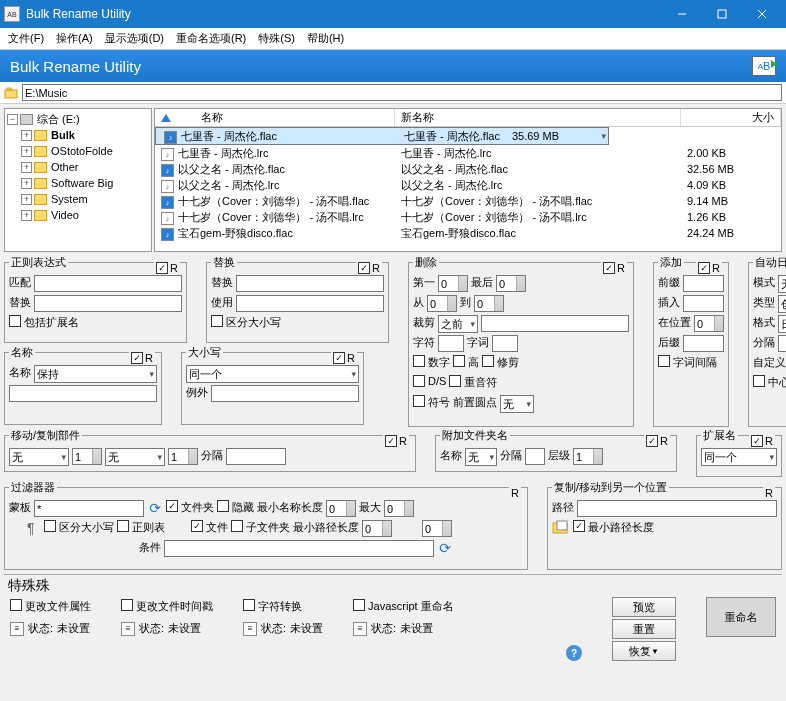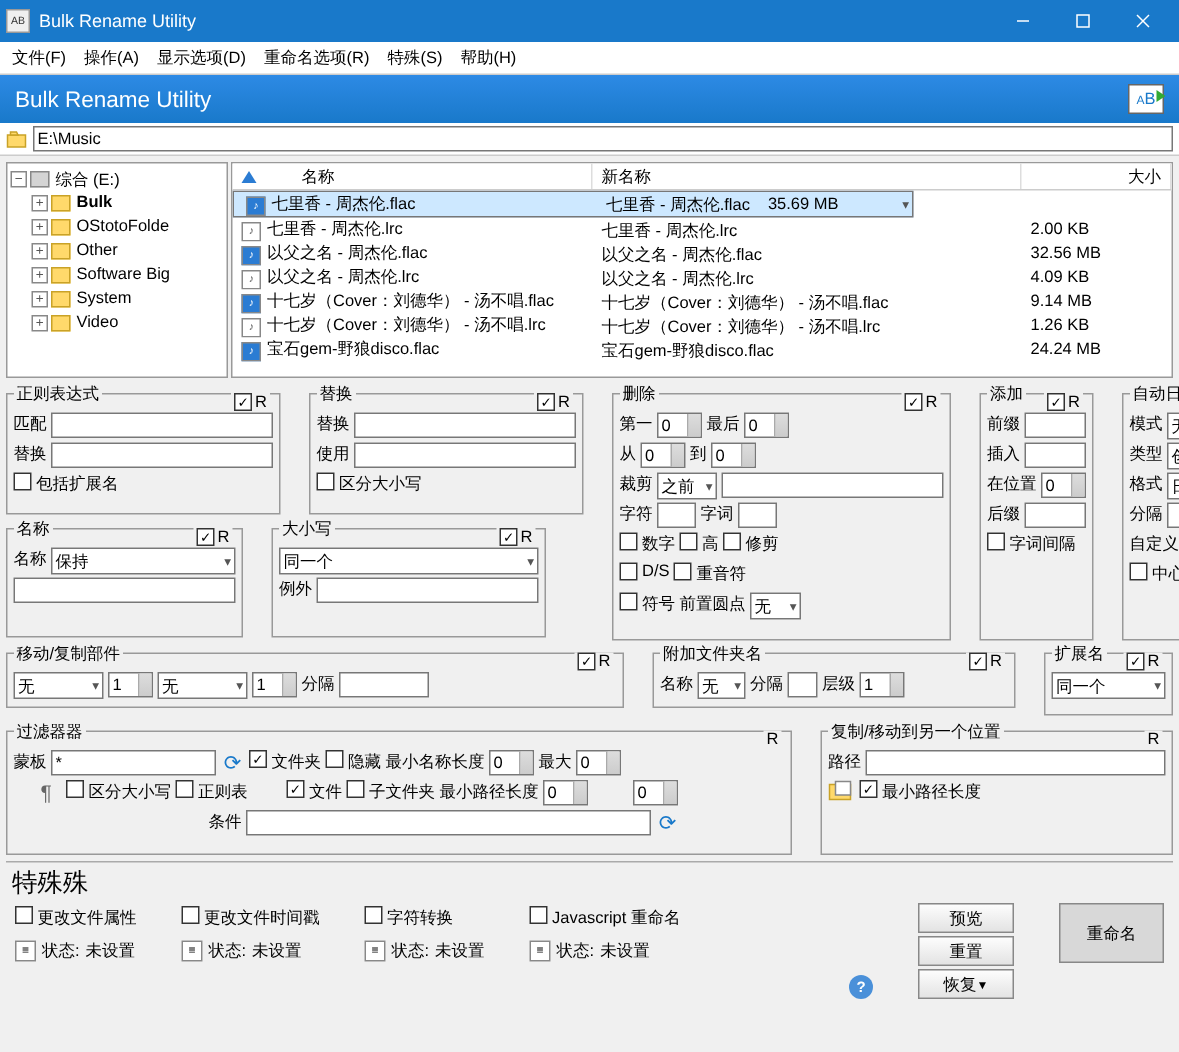--- a/index.html
+++ b/index.html
@@ -508,21 +508,21 @@
             </svg>
         </span>
         <span class="cb ck"></span>
           <label>最小路径长度</label>
       </div>
     </fieldset>
   </div>
 </div>
 
 <div class="special">
-  <div style="font-size:17px;padding:0 4px">特殊殊</div>
+  <div style="font-size:14px;padding:0 4px">特殊殊</div>
   <div class="sprow">
     <div class="sp-item">
       <div class="frow">
           <span class="cb"></span>
           <label>更改文件属性</label>
         </div>
       <div class="sp-status">
           <span class="sic">≡</span>
           <span>状态:</span>
           <span>未设置</span>

